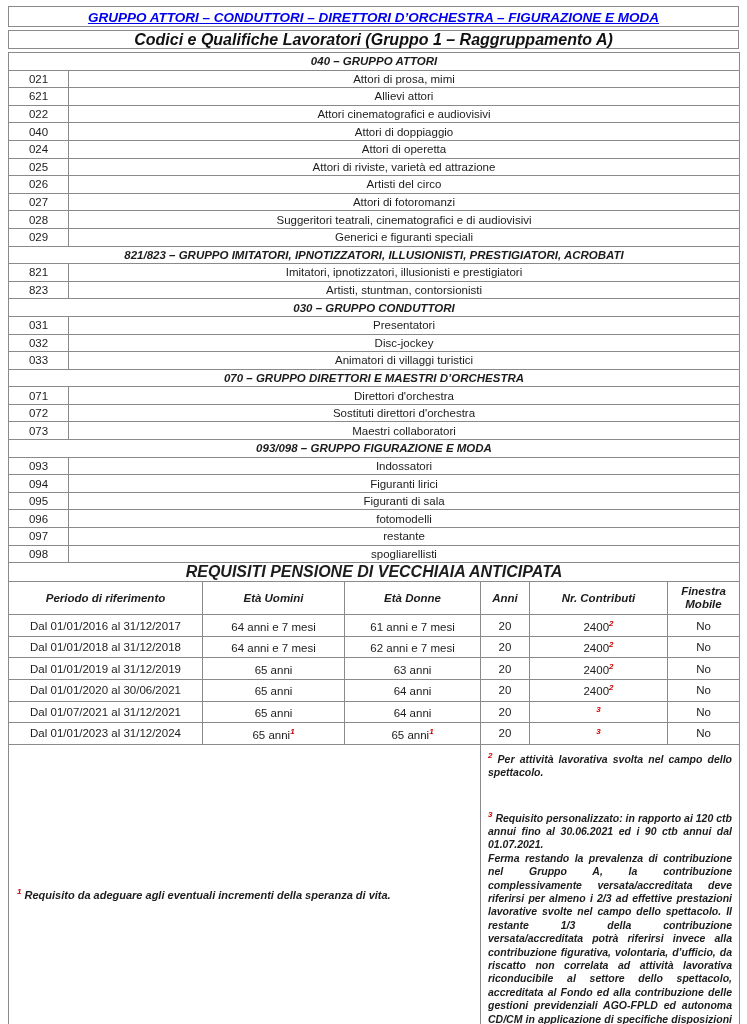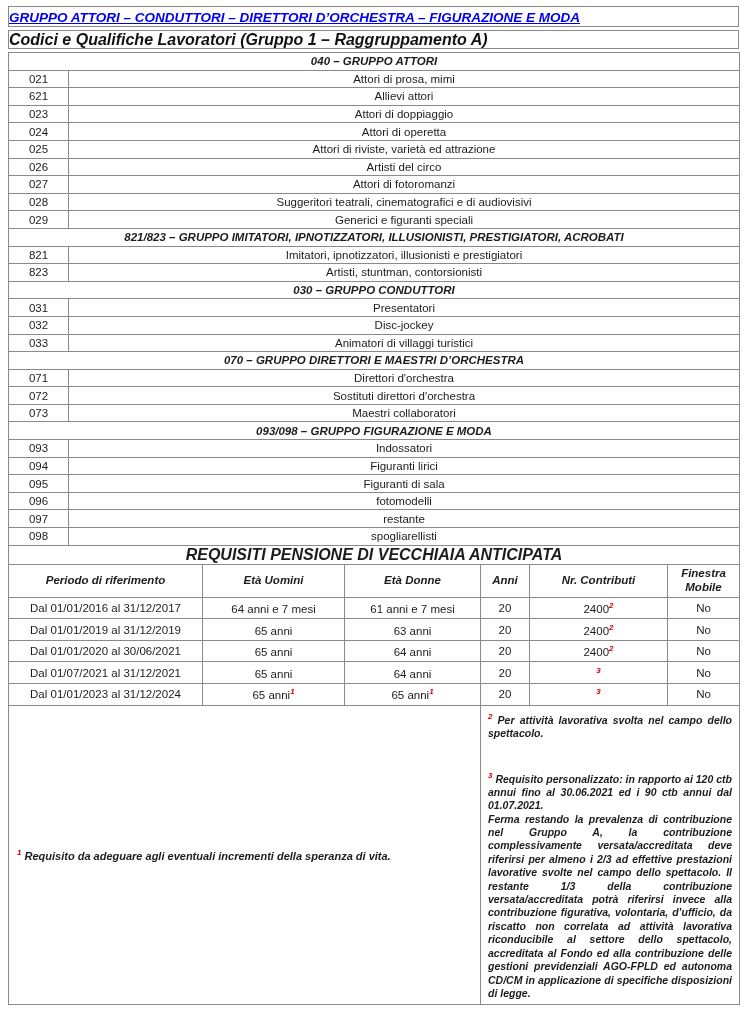--- a/index.html
+++ b/index.html
@@ -1,18 +1,18 @@
 <!DOCTYPE html>
 <html><head>
 <meta charset="utf-8">
 <style>
   html,body{margin:0;padding:0;background:#ffffff;}
   body{width:747px;height:1024px;position:relative;font-family:"Liberation Sans",sans-serif;color:#1c1c1c;}
   .doc{position:absolute;top:6px;left:8px;width:731px;}
-  .banner{box-sizing:border-box;border:1px solid #8a8a8a;width:731px;margin-bottom:3px;}
+  .banner{box-sizing:border-box;border:1px solid #8a8a8a;width:731px;text-align:center;margin-bottom:3px;}
   .banner.title-box{height:21px;line-height:19px;}
   .title-text{color:#0000ee;font-weight:bold;font-style:italic;font-size:13.5px;text-decoration:underline;}
   .banner.subtitle-box{height:19px;line-height:17px;}
   .subtitle-text{font-weight:bold;font-style:italic;font-size:16px;color:#111;}
   table{border-collapse:collapse;table-layout:fixed;width:731px;}
   td{border:1px solid #8a8a8a;text-align:center;vertical-align:middle;padding:0;font-size:11.5px;overflow:hidden;white-space:nowrap;}
   .codes td{height:16.6px;}
   .sec-header td{font-weight:bold;font-style:italic;}
   .req-header td{font-weight:bold;font-style:italic;font-size:16px;height:17px;}
   .pension .hdr td{font-weight:bold;font-style:italic;height:32px;line-height:1.15;white-space:normal;}
@@ -47,21 +47,25 @@
         </tr>
     <tr>
           <td>021</td>
           <td>Attori di prosa, mimi</td>
         </tr>
     <tr>
           <td>621</td>
           <td>Allievi attori</td>
         </tr>
     <tr>
-          <td>023</td>
+          <td>022</td>
+          <td>Attori cinematografici e audiovisivi</td>
+        </tr>
+    <tr>
+          <td>040</td>
           <td>Attori di doppiaggio</td>
         </tr>
     <tr>
           <td>024</td>
           <td>Attori di operetta</td>
         </tr>
     <tr>
           <td>025</td>
           <td>Attori di riviste, varietà ed attrazione</td>
         </tr>
@@ -175,20 +179,28 @@
     </tr>
     <tr class="data">
       <td>Dal 01/01/2016 al 31/12/2017</td>
       <td><span>64 anni e 7 mesi</span><sup class="red"></sup></td>
       <td><span>61 anni e 7 mesi</span><sup class="red"></sup></td>
       <td>20</td>
       <td><span>2400</span><sup class="red">2</sup></td>
       <td>No</td>
     </tr>
     <tr class="data">
+      <td>Dal 01/01/2018 al 31/12/2018</td>
+      <td><span>64 anni e 7 mesi</span><sup class="red"></sup></td>
+      <td><span>62 anni e 7 mesi</span><sup class="red"></sup></td>
+      <td>20</td>
+      <td><span>2400</span><sup class="red">2</sup></td>
+      <td>No</td>
+    </tr>
+    <tr class="data">
       <td>Dal 01/01/2019 al 31/12/2019</td>
       <td><span>65 anni</span><sup class="red"></sup></td>
       <td><span>63 anni</span><sup class="red"></sup></td>
       <td>20</td>
       <td><span>2400</span><sup class="red">2</sup></td>
       <td>No</td>
     </tr>
     <tr class="data">
       <td>Dal 01/01/2020 al 30/06/2021</td>
       <td><span>65 anni</span><sup class="red"></sup></td>

